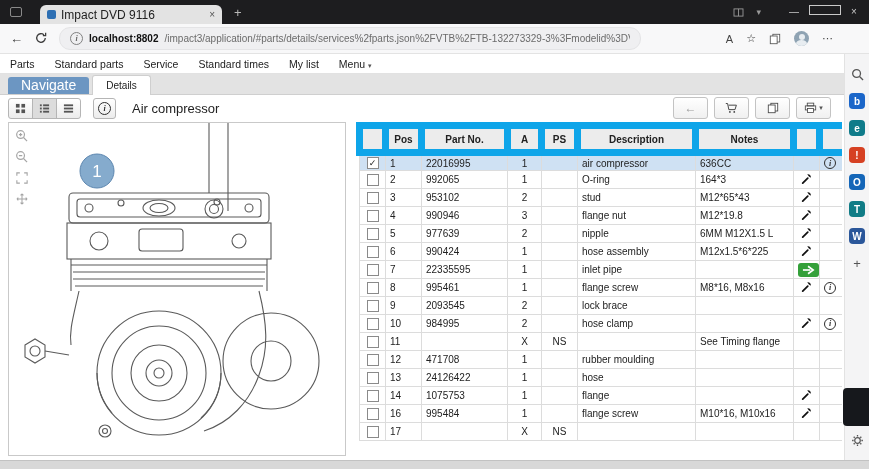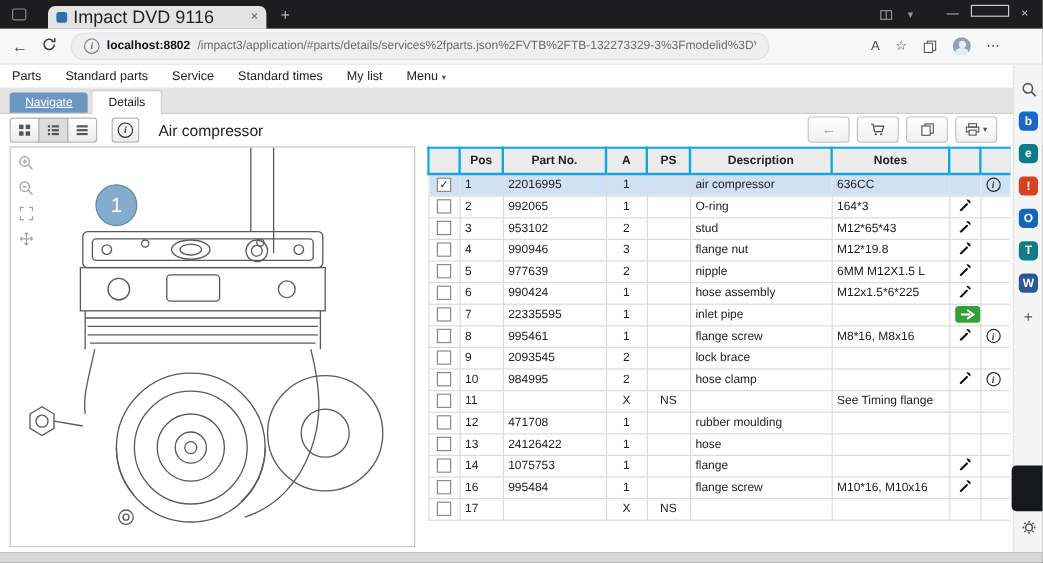--- a/index.html
+++ b/index.html
@@ -3,21 +3,21 @@
 <meta charset="utf-8">
 <style>
   html,body{margin:0;padding:0;background:#000;font-family:"Liberation Sans",sans-serif;}
   .screen{position:relative;width:869px;height:469px;background:#fff;overflow:hidden;}
 
   
   .titlebar{position:absolute;top:0;left:0;width:869px;height:24px;background:#1d1d1f;display:flex;align-items:center;}
   .tb-left-icon{width:10px;height:8px;border:1px solid #8a8a8a;border-radius:2px;margin-left:10px;}
   .browser-tab{margin-left:18px;margin-top:5px;width:168px;height:19px;background:#e3e3e3;border-radius:6px 6px 0 0;display:flex;align-items:center;padding:0 7px;gap:5px;}
   .favicon{width:9px;height:9px;background:#2d6fb3;border-radius:2px;flex:0 0 auto;}
-  .tab-title{font-size:15px;color:#222;white-space:nowrap;overflow:hidden;flex:1;}
+  .tab-title{font-size:12px;color:#222;white-space:nowrap;overflow:hidden;flex:1;}
   .tab-close{font-size:10px;color:#555;cursor:default;}
   .newtab{color:#b9b9b9;font-size:13px;margin-left:12px;}
   .tb-cluster{margin-left:auto;display:flex;align-items:center;gap:12px;color:#9a9a9a;font-size:9px;}
   .win-controls{display:flex;margin-left:18px;}
   .win-controls span{width:30px;text-align:center;color:#c9c9c9;font-size:10px;line-height:24px;}
   .max-box{display:inline-block;width:8px;height:8px;border:1px solid #c9c9c9;}
 
   .navbar{position:absolute;top:24px;left:0;width:869px;height:30px;background:#f8f8f9;border-bottom:1px solid #e3e3e3;display:flex;align-items:center;padding:0 10px;gap:12px;box-sizing:border-box;}
   .nav-glyph{color:#3c3c3c;font-size:13px;}
   .addr{flex:1;max-width:560px;height:21px;background:#efeff1;border:1px solid #e4e4e6;border-radius:11px;display:flex;align-items:center;padding:0 10px;font-size:10px;gap:6px;overflow:hidden;}
@@ -29,21 +29,21 @@
   .avatar{width:15px;height:15px;border-radius:50%;background:#8fa3b3;position:relative;overflow:hidden;}
   .avatar::before{content:"";position:absolute;left:4.5px;top:2.5px;width:6px;height:6px;border-radius:50%;background:#e8edf1;}
   .avatar::after{content:"";position:absolute;left:2px;top:9px;width:11px;height:7px;border-radius:50%;background:#e8edf1;}
 
   
   .appbar{position:absolute;top:54px;left:0;width:869px;height:20px;background:#fff;border-bottom:1px solid #e2e2e2;display:flex;align-items:center;gap:20px;padding-left:10px;box-sizing:border-box;}
   .menu-item{font-size:10.5px;color:#222;cursor:default;}
   .mi-caret{font-size:7px;color:#555;margin-left:3px;}
 
   .tabstrip{position:absolute;top:74px;left:0;width:869px;height:21px;background:#e3e3e3;border-bottom:1px solid #cfcfcf;display:flex;align-items:flex-end;padding-left:8px;gap:3px;box-sizing:border-box;}
-  .tab-nav{height:17px;padding:0 13px;background:var(--tab-blue,#6c96c2);color:#fff;font-size:10px;border-radius:3px 3px 0 0;display:flex;align-items:center;text-decoration:underline;}
+  .tab-nav{height:17px;padding:0 13px;background:var(--tab-blue,#6c96c2);color:#fff;font-size:14px;border-radius:3px 3px 0 0;display:flex;}
   .tab-det{height:19px;padding:0 13px;background:#fff;color:#222;font-size:10px;border:1px solid #cfcfcf;border-bottom:none;border-radius:3px 3px 0 0;display:flex;align-items:center;margin-bottom:-1px;}
 
   .toolbar{position:absolute;top:95px;left:0;width:869px;height:26px;background:#fff;display:flex;align-items:center;padding:0 8px;box-sizing:border-box;}
   .view-group{display:flex;}
   .view-btn{width:23px;height:19px;border:1px solid #b5b5b5;background:linear-gradient(#fff,#ececec);display:flex;align-items:center;justify-content:center;margin-left:-1px;}
   .view-btn:first-child{border-radius:3px 0 0 3px;margin-left:0;}
   .view-btn:last-child{border-radius:0 3px 3px 0;}
   .view-btn.active{background:#dcdcdc;}
   .info-btn{width:21px;height:19px;border:1px solid #b5b5b5;border-radius:3px;background:linear-gradient(#fff,#ececec);display:flex;align-items:center;justify-content:center;margin-left:12px;}
   .i-circle{width:11px;height:11px;border:1px solid #2e2e2e;border-radius:50%;color:#2e2e2e;font:italic bold 8px "Liberation Serif",serif;display:flex;align-items:center;justify-content:center;}
@@ -56,21 +56,21 @@
 
   
   .drawing-panel{position:absolute;left:8px;top:122px;width:338px;height:334px;background:#fff;border:1px solid #c9c9c9;box-sizing:border-box;}
   .zoom-controls{position:absolute;left:4px;top:4px;display:flex;flex-direction:column;gap:4px;opacity:.75;z-index:3;}
   .zoom-btn{width:17px;height:17px;display:flex;align-items:center;justify-content:center;background:rgba(255,255,255,.6);}
   .draw-svg{position:absolute;left:0;top:0;width:100%;height:100%;}
 
   
   .table-panel{position:absolute;left:356px;top:122px;width:486px;height:334px;background:#fff;overflow:hidden;}
   table.parts{border-collapse:collapse;width:486px;table-layout:fixed;font-size:10px;color:#222;}
-  .parts th{background:#ececec;border:2px solid #0ea5e9;height:20px;font-weight:bold;font-size:10px;padding:0 3px;overflow:hidden;}
+  .parts th{background:#ececec;border:7px solid #0ea5e9;height:20px;font-weight:bold;font-size:10px;padding:0 3px;overflow:hidden;}
   .parts td{border:1px solid #dcdcdc;height:18px;padding:0 4px;overflow:hidden;white-space:nowrap;box-sizing:border-box;}
   .parts tr.selected td{background:var(--sel-row,#cfe1f3);}
   .c-center{text-align:center;}
   .c-left{text-align:left;}
   .cb{display:inline-block;width:10px;height:10px;border:1px solid #8a8a8a;background:#fff;font-size:9px;line-height:10px;text-align:center;color:#1a1a1a;vertical-align:middle;}
   .wrench{display:inline-flex;align-items:center;justify-content:center;}
   .green-btn{display:inline-flex;align-items:center;justify-content:center;width:21px;height:14px;background:var(--green,#34a03a);border-radius:3px;}
 
   
   .edge-sidebar{position:absolute;right:0;top:54px;bottom:8px;width:25px;background:#f4f4f5;border-left:1px solid #e2e2e2;display:flex;flex-direction:column;align-items:center;padding-top:12px;gap:11px;box-sizing:border-box;}

